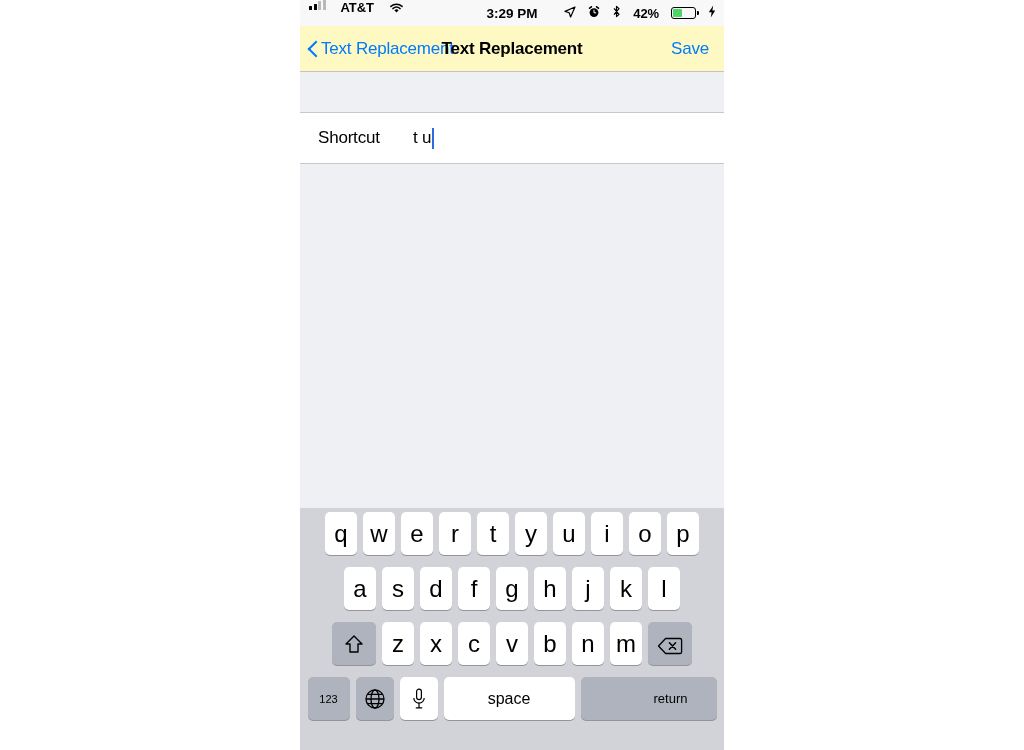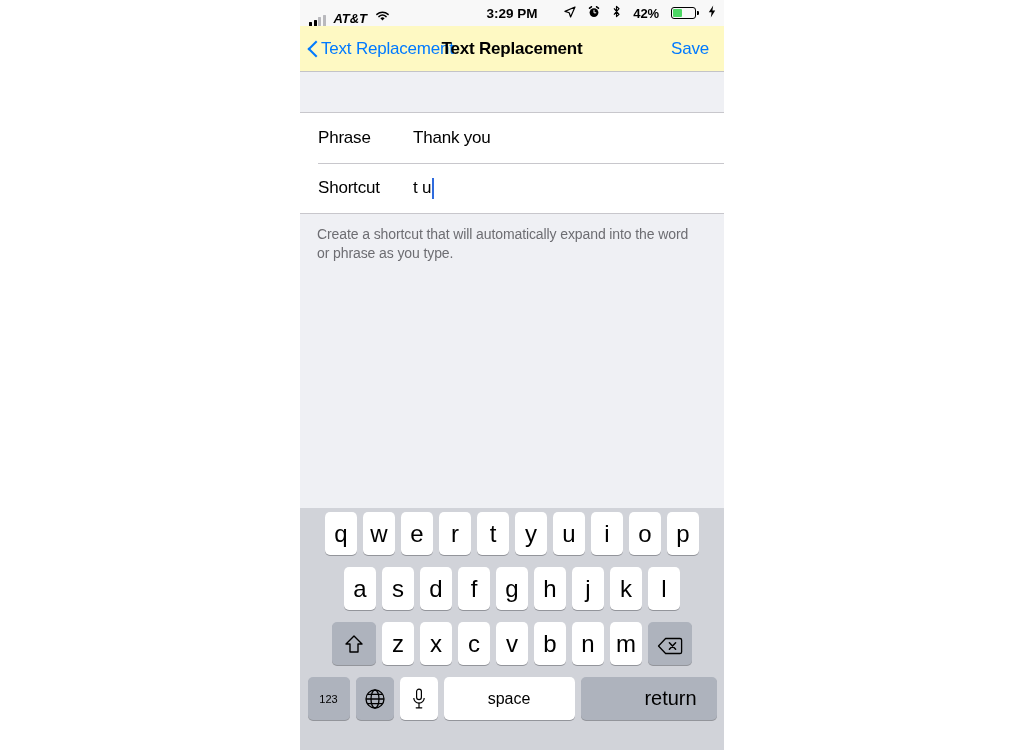--- a/index.html
+++ b/index.html
@@ -32,23 +32,22 @@
     position: relative;
     height: 26px;
     background: #f8f8f8;
     width: 100%;
   }
   .sb-left {
     position: absolute;
     left: 9px; top: 0;
     height: 26px;
     display: flex;
-    align-items: flex-end;
-    gap: 8px;
-    font-style: italic;
+    align-items: flex-start;
+    gap: 15px;
   }
   .sb-center {
     position: absolute;
     left: 0; right: 0; top: 0;
     height: 26px;
     display: flex;
     align-items: center;
     justify-content: center;
   }
   .sb-right {
@@ -262,21 +261,21 @@
   }
   .key.dark {
     background: #aeb3bd;
   }
   .key.wide-shift { width: 44px; }
   .key.wide-del { width: 44px; }
   .key.num { width: 42px; font-size: 11px; }
   .key.globe { width: 38px; }
   .key.mic { width: 38px; background: #ffffff; }
   .key.space { width: 131px; font-size: 16px; }
-  .key.return { width: 92px; font-size: 20px; padding-left: 44px; }
+  .key.return { width: 92px; font-size: 13px; padding-left: 44px; }
   .kb-row.row2 { padding-left: 0px; }
   
   .shift-icon { width: 20px; height: 21px; }
   .del-icon { width: 26px; height: 20px; }
   .globe-icon { width: 22px; height: 22px; }
   .mic-icon { width: 14px; height: 22px; }
 </style>
 </head>
 <body>
 
@@ -340,36 +339,29 @@
       </div>
       <div id="nav-title">Text Replacement</div>
       <div id="nav-save">Save</div>
     </div>
 
     <div id="content">
       <div class="section-gap"></div>
 
       <div class="field-group">
         <div class="field-row">
-          <span class="field-label">Phrase</span>
-          <span class="field-value">
-            <span>Thank you</span>
-          </span>
-        </div>
-        <div class="field-row">
           <span class="field-label">Shortcut</span>
           <span class="field-value">
             <span>t u</span>
               <span class="caret"></span>
           </span>
         </div>
       </div>
       <div class="group-bottom-border"></div>
 
-      <div id="footer-note">Create a shortcut that will automatically expand into the word or phrase as you type.</div>
     </div>
 
     <div id="keyboard">
 
       <div class="kb-row">
         <div class="key">q</div>
         <div class="key">w</div>
         <div class="key">e</div>
         <div class="key">r</div>
         <div class="key">t</div>

